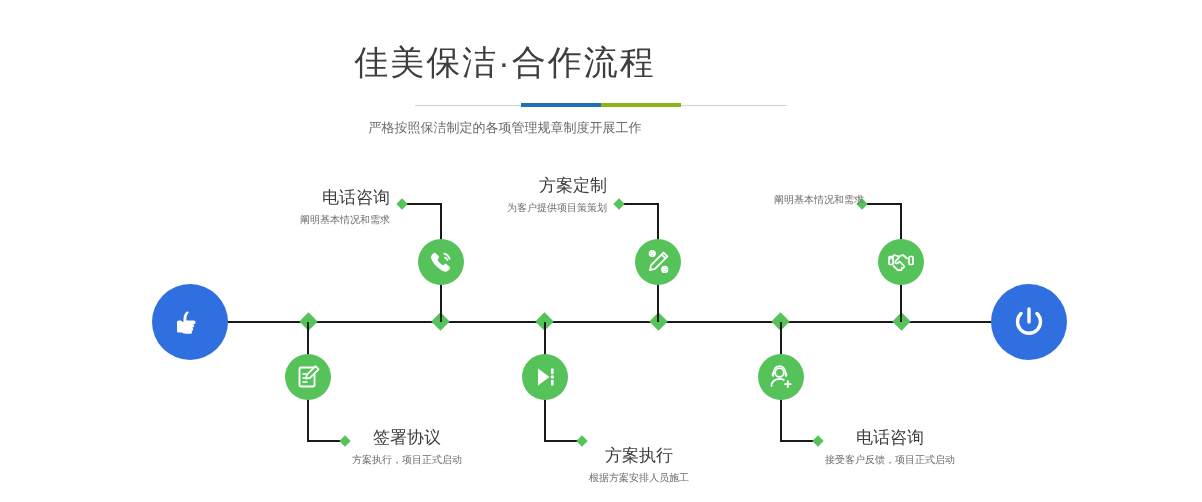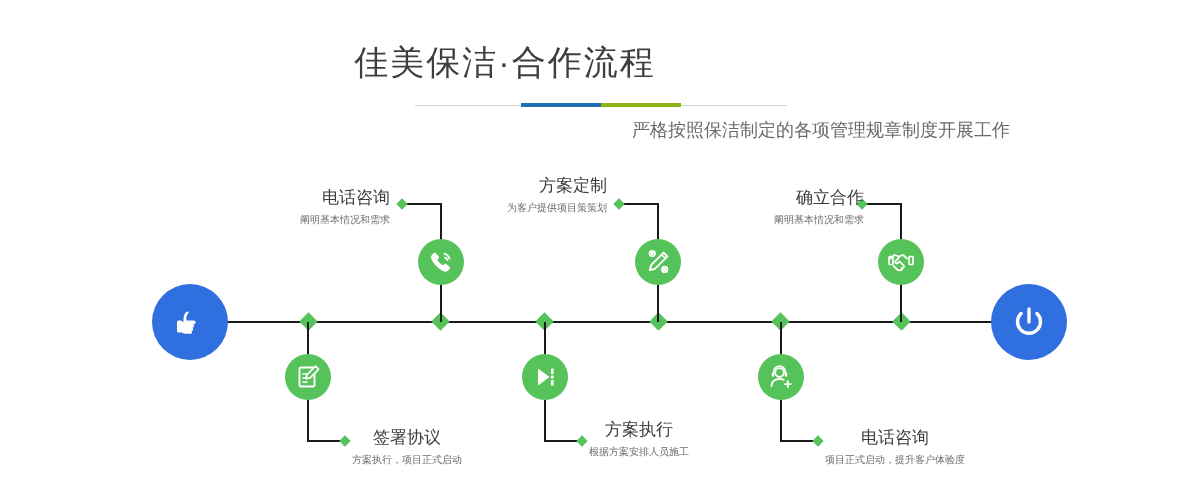--- a/index.html
+++ b/index.html
@@ -24,23 +24,22 @@
   .divider .rule{
     position:absolute;left:415px;top:4px;width:372px;height:1px;background:#d2d2d2;
   }
   .divider .seg-blue{
     position:absolute;left:521px;top:2px;width:80px;height:4px;background:#1f6fb2;
   }
   .divider .seg-green{
     position:absolute;left:601px;top:2px;width:80px;height:4px;background:#8cb415;
   }
   .subtitle{
-    font-size:18px;color:#6a6a6a;margin-top:10px;line-height:1;
+    font-size:13px;color:#6a6a6a;margin-top:10px;line-height:1;
     white-space:nowrap;
-    text-align:right;
   }
 
   
   .axis{
     position:absolute;left:186px;top:321px;width:830px;height:2px;
     background:#1a1a1a;
   }
   .end-node{
     position:absolute;width:76px;height:76px;border-radius:50%;
     background:#2f6fe0;display:flex;align-items:center;justify-content:center;
@@ -185,41 +184,40 @@
   <div class="node-icon" style="left:522px;top:354px;">
     <span>
       <svg width="28" height="28" viewBox="0 0 28 28">
         <path d="M7 5.5L18.5 14 7 22.5z" fill="#ffffff"></path>
         <rect x="20" y="5.5" width="2.6" height="17" fill="#ffffff"></rect>
         <circle cx="21.3" cy="14" r="3.1" fill="#55c25a"></circle>
         <circle cx="21.3" cy="14" r="1.7" fill="#ffffff"></circle>
       </svg>
     </span>
   </div>
-  <div class="label down" style="left:589px;top:420px;">
+  <div class="label down" style="left:589px;top:446px;">
     <div class="lname">方案执行</div>
     <div class="ldesc">根据方案安排人员施工</div>
   </div>
 
   <div class="stem" style="left:900px;top:236px;height:86px;"></div>
   <div class="elbow-v" style="left:900px;top:203px;height:34px;"></div>
   <div class="elbow-h" style="left:864px;top:203px;width:38px;"></div>
   <div class="dot" style="left:858px;top:200px;"></div>
   <div class="node-icon" style="left:878px;top:239px;">
     <span>
       <svg width="28" height="28" viewBox="0 0 28 28">
         <path d="M3.5 10.5l4-3.5 4.5 1.5 4-1.5 4 3.5" fill="none" stroke="#ffffff" stroke-width="1.8" stroke-linejoin="round" stroke-linecap="round"></path>
         <path d="M12 9.5L8.7 12.8a1.5 1.5 0 0 0 0 2.2 1.5 1.5 0 0 0 2.2 0l1.6-1.6 4.3 4.3a1.5 1.5 0 0 1-2.1 2.1 1.5 1.5 0 0 1-2.1 2.1 1.5 1.5 0 0 1-2.1 0l-3.9-3.9" fill="none" stroke="#ffffff" stroke-width="1.8" stroke-linejoin="round" stroke-linecap="round"></path>
         <rect x="2" y="8.5" width="4" height="8" rx="1" fill="none" stroke="#ffffff" stroke-width="1.7"></rect>
         <rect x="22" y="8.5" width="4" height="8" rx="1" fill="none" stroke="#ffffff" stroke-width="1.7"></rect>
       </svg>
     </span>
   </div>
   <div class="label up" style="right:338px;top:188px;">
-    <div class="lname">确立合作</div>
     <div class="ldesc">阐明基本情况和需求</div>
   </div>
 
   <div class="stem" style="left:780px;top:322px;height:34px;"></div>
   <div class="elbow-v" style="left:780px;top:400px;height:41px;"></div>
   <div class="elbow-h" style="left:780px;top:440px;width:38px;"></div>
   <div class="dot" style="left:814px;top:437px;"></div>
   <div class="node-icon" style="left:758px;top:354px;">
     <span>
       <svg width="28" height="28" viewBox="0 0 28 28">
@@ -228,16 +226,16 @@
         <path d="M6.6 10.5V9.1a5.9 5.9 0 0 1 11.8 0v1.4" fill="none" stroke="#ffffff" stroke-width="1.7" stroke-linecap="round"></path>
         <rect x="4.8" y="9.6" width="2.4" height="4.2" rx="1.2" fill="#ffffff"></rect>
         <rect x="17.8" y="9.6" width="2.4" height="4.2" rx="1.2" fill="#ffffff"></rect>
         <line x1="20.8" y1="18.2" x2="20.8" y2="24" stroke="#ffffff" stroke-width="1.9" stroke-linecap="round"></line>
         <line x1="17.9" y1="21.1" x2="23.7" y2="21.1" stroke="#ffffff" stroke-width="1.9" stroke-linecap="round"></line>
       </svg>
     </span>
   </div>
   <div class="label down" style="left:825px;top:428px;">
     <div class="lname">电话咨询</div>
-    <div class="ldesc">项目正式启动，提升客户体验度</div>
+    <div class="ldesc">接受客户反馈，项目正式启动</div>
   </div>
 
 </div>
 
 </body></html>

